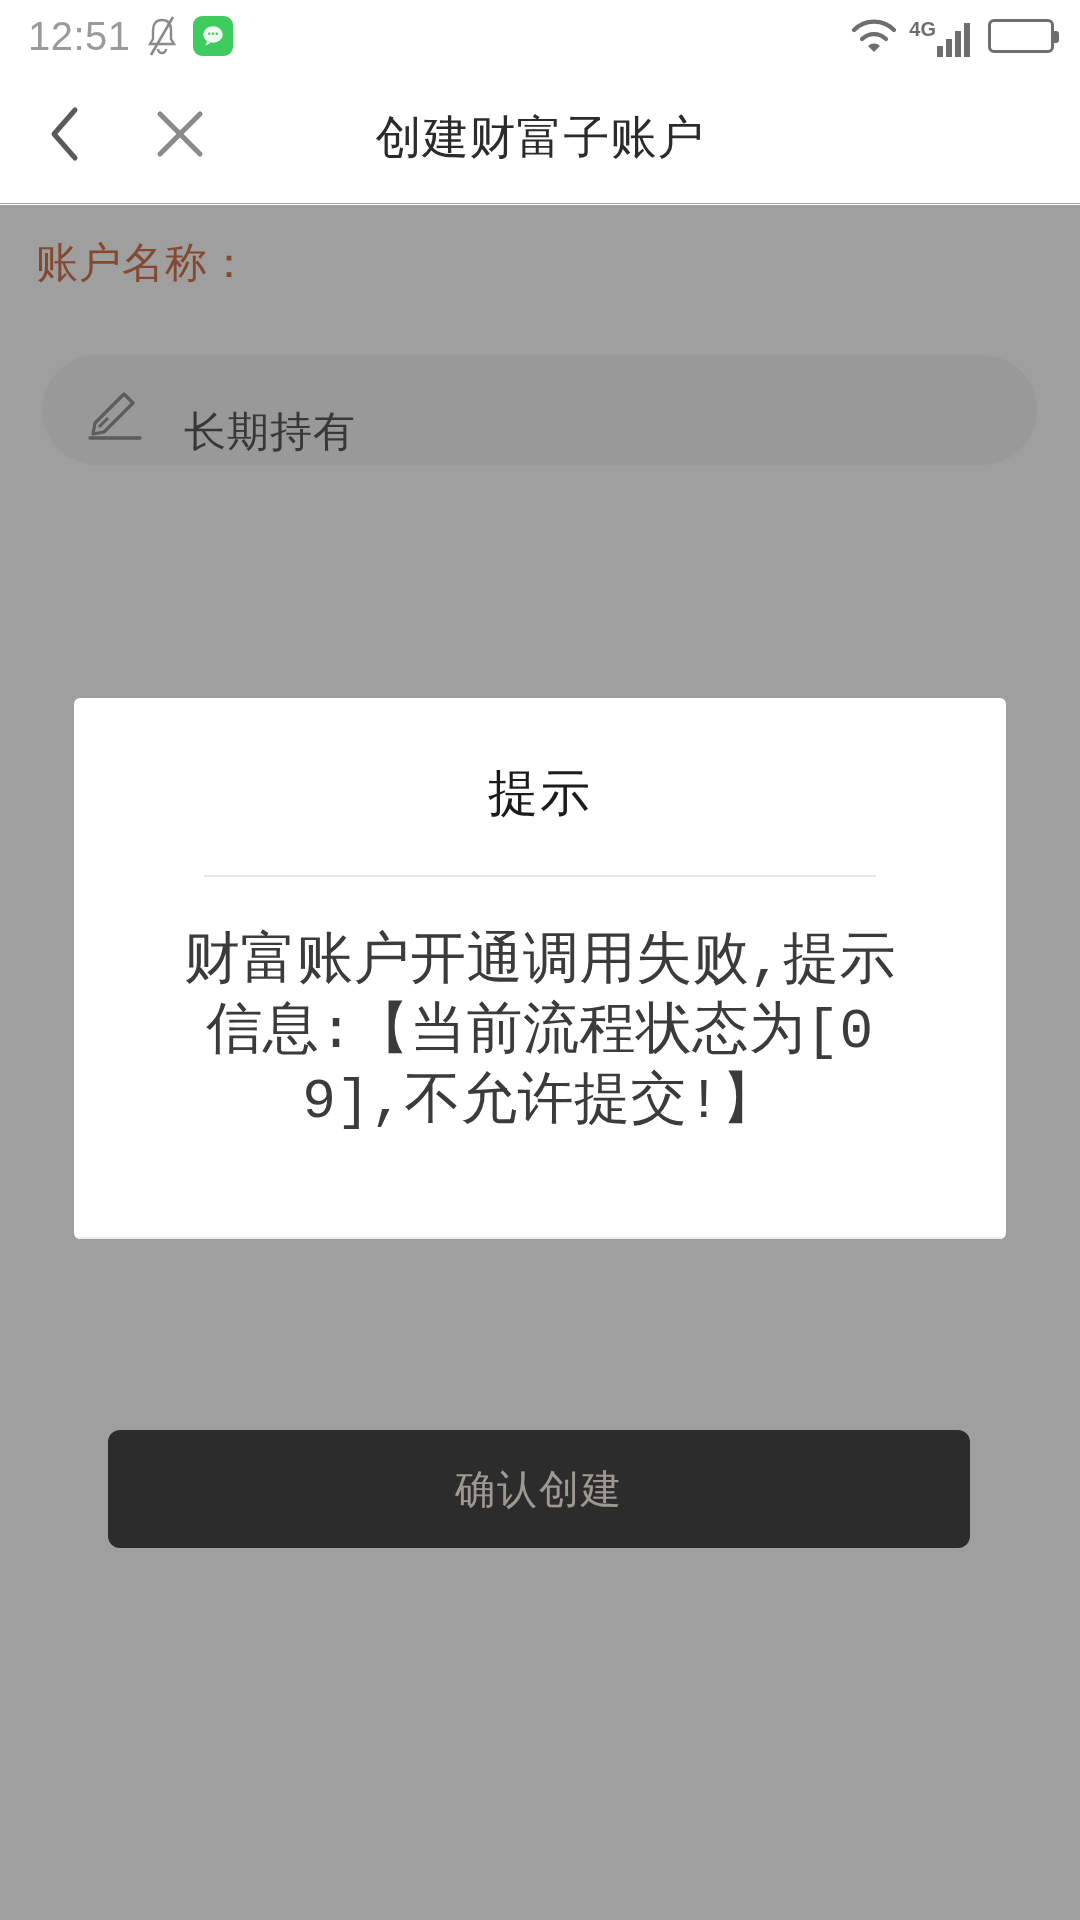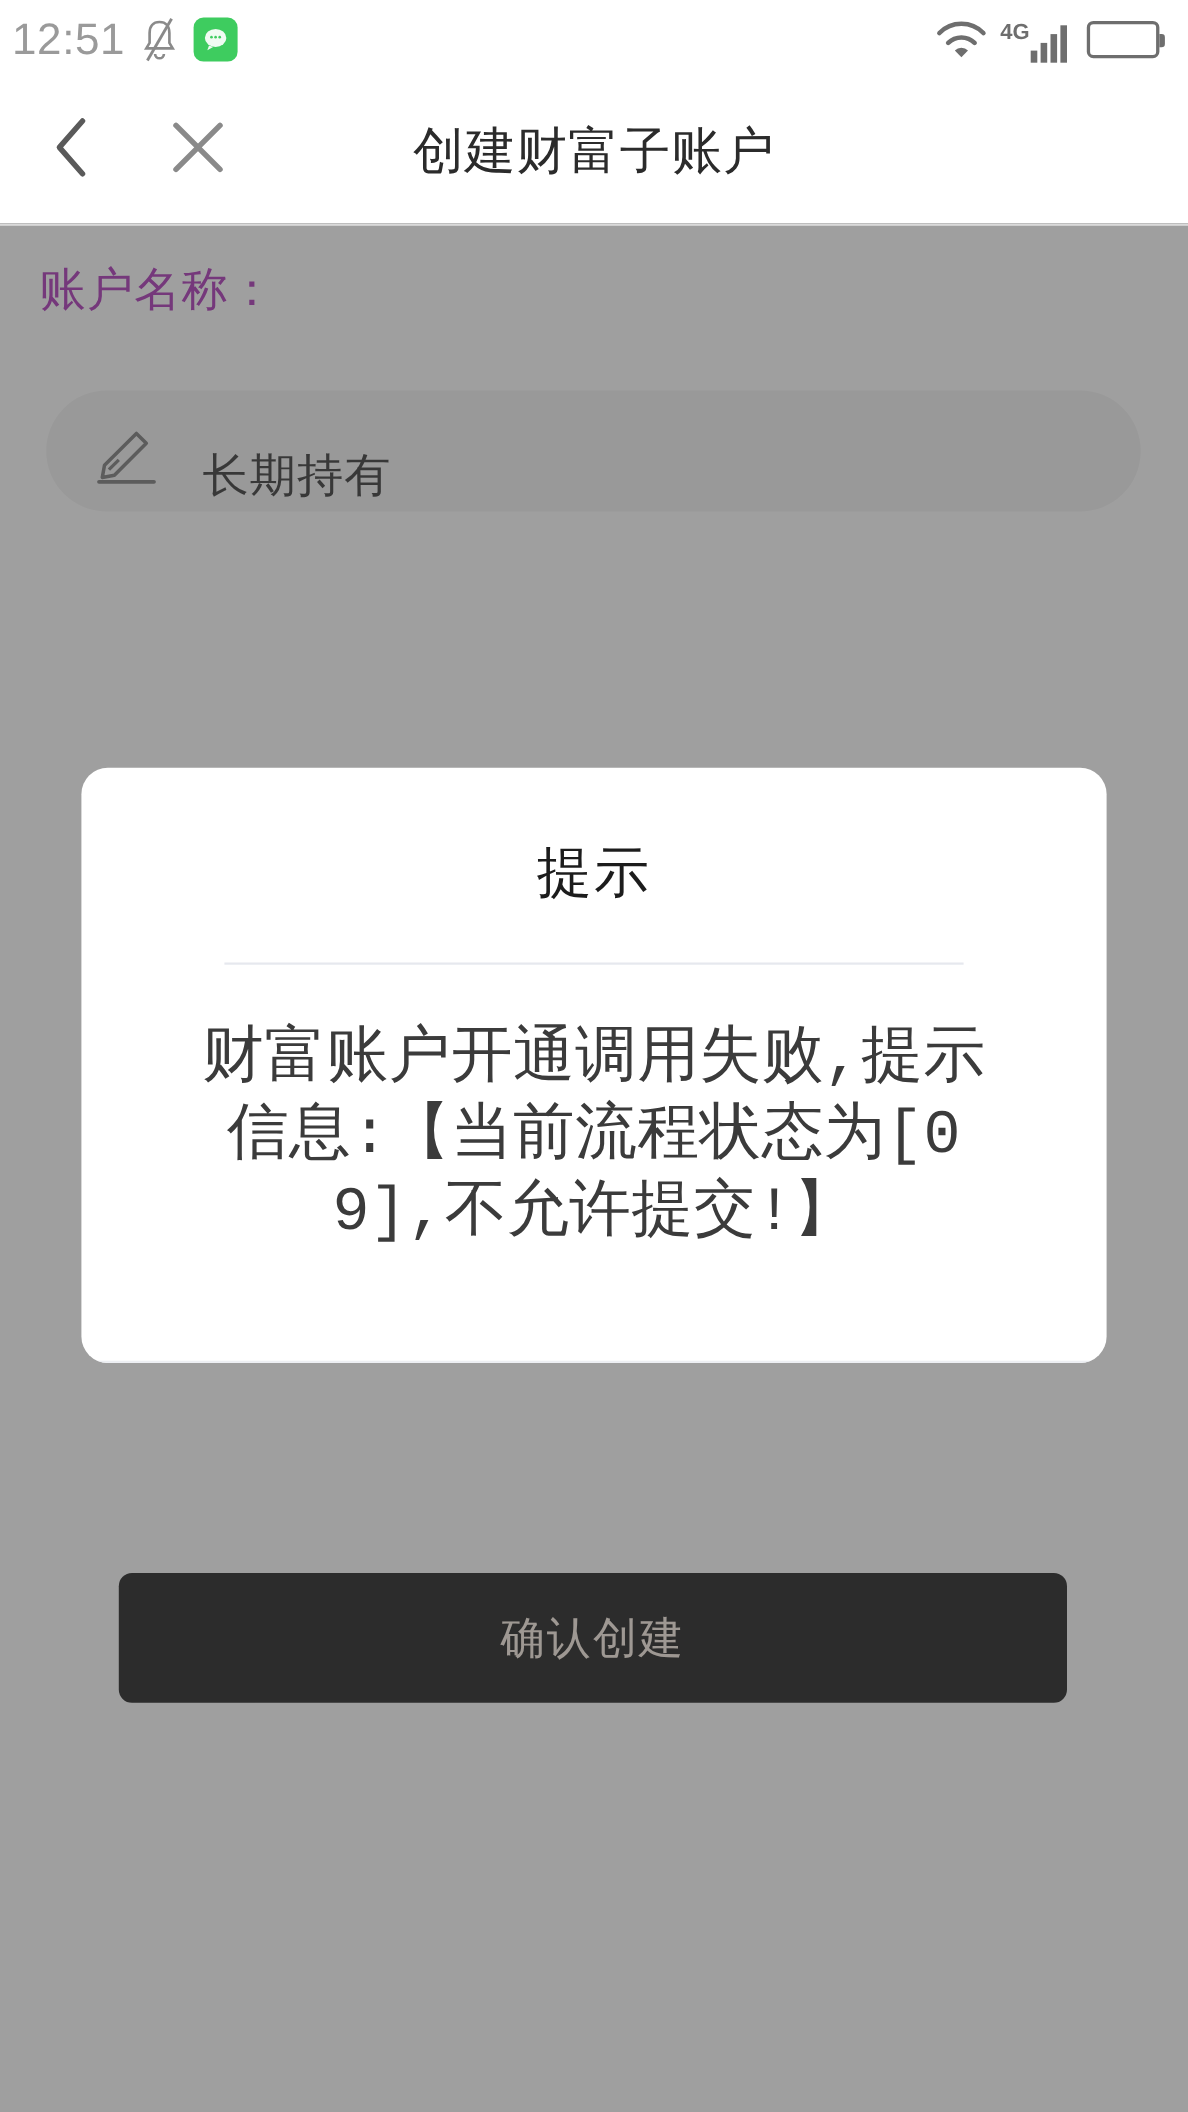--- a/index.html
+++ b/index.html
@@ -28,21 +28,21 @@
   
   .status-bar {
     position: absolute;
     top: 0; left: 0;
     width: 1080px;
     height: 72px;
     background: #ffffff;
     display: flex;
     align-items: center;
     box-sizing: border-box;
-    padding: 0 26px 0 11px;
+    padding: 0 26px 0 28px;
   }
   .status-left {
     display: flex;
     align-items: center;
     gap: 14px;
   }
   .status-time {
     font-size: 40px;
     color: #9a9a9a;
     letter-spacing: 0.5px;
@@ -148,21 +148,21 @@
     position: absolute;
     top: 205px; left: 0;
     width: 1080px;
     height: 1715px;
     background: #ffffff;
   }
   .field-label {
     position: absolute;
     left: 36px; top: 30px;
     font-size: 42px;
-    color: #a21caf;
+    color: #c2410c;
     letter-spacing: 1px;
   }
   .name-field {
     position: absolute;
     left: 42px; top: 150px;
     width: 995px;
     height: 110px;
     background: #f2f2f2;
     border-radius: 55px;
     display: flex;
@@ -208,21 +208,21 @@
     background: rgba(80, 80, 80, 0.55);
   }
 
   
   .dialog {
     position: absolute;
     left: 74px;
     top: 698px;
     width: 932px;
     background: #ffffff;
-    border-radius: 24px;
+    border-radius: 6px;
     overflow: hidden;
   }
   .dialog-title {
     text-align: center;
     font-size: 50px;
     color: #1c1c1c;
     padding-top: 62px;
     padding-bottom: 48px;
     letter-spacing: 2px;
   }

